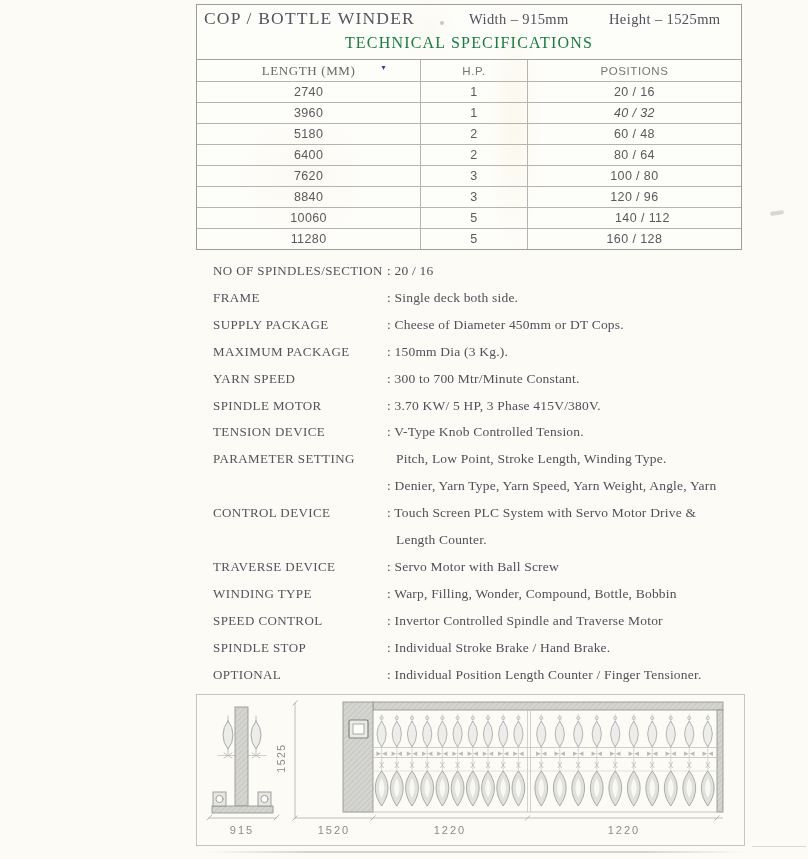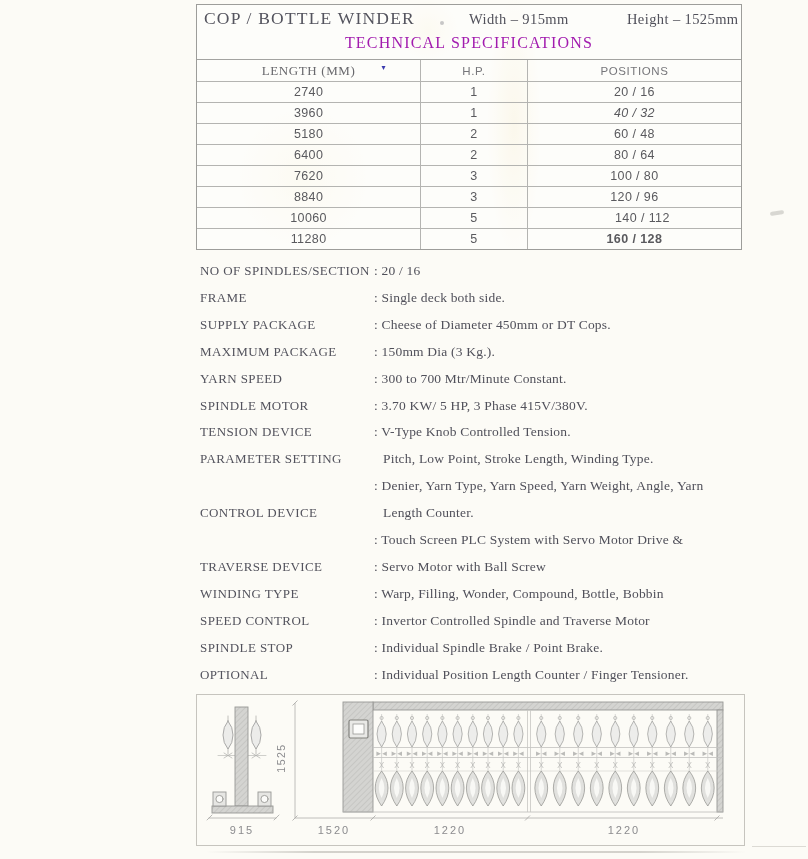--- a/index.html
+++ b/index.html
@@ -19,36 +19,36 @@
   .page-line{left:206px;top:851px;width:540px;height:2px;
              background:linear-gradient(90deg,rgba(0,0,0,0),rgba(150,148,140,.40) 20%,rgba(150,148,140,.40) 80%,rgba(0,0,0,0));}
   .corner-line{left:752px;top:846px;width:54px;height:1px;background:rgba(160,158,150,.35);}
 
   
   .spec-table{position:absolute;left:196px;top:4px;width:546px;border:1px solid #9d9d9a;
               background:rgba(255,255,254,.45);box-sizing:border-box;}
   .t-title-row{position:relative;height:29px;}
   .t-title{position:absolute;left:7px;top:3px;font-size:17.5px;letter-spacing:1.2px;color:#54545e;}
   .t-width{position:absolute;left:272px;top:6px;font-size:14.5px;letter-spacing:.4px;}
-  .t-height{position:absolute;left:430px;top:6px;font-size:14.5px;letter-spacing:.4px;}
+  .t-height{position:absolute;left:412px;top:6px;font-size:14.5px;letter-spacing:.4px;}
   .t-subtitle-row{height:25px;text-align:center;}
-  .t-subtitle{font-size:16px;letter-spacing:1.2px;color:#a21caf;}
+  .t-subtitle{font-size:16px;letter-spacing:1.2px;color:#15803d;}
   .grid{width:100%;}
   .grow{display:flex;border-top:1px solid #b4b4b1;}
   .grow.head{border-top:1px solid #a3a3a0;height:21px;}
   .grow.data{height:20px;font-family:"Liberation Sans",sans-serif;font-size:12.5px;color:#5a5a5e;letter-spacing:.4px;}
   .gcell{box-sizing:border-box;display:flex;align-items:center;justify-content:center;position:relative;}
   .gcell + .gcell{border-left:1px solid #b4b4b1;}
   .hc0{font-size:13px;color:#68686c;letter-spacing:.6px;}
   .hc1,.hc2{font-family:"Liberation Sans",sans-serif;font-size:11.5px;color:#76767a;letter-spacing:.6px;}
   .sort-marker{position:absolute;right:34px;top:4px;font-size:8px;color:#3b3bae;line-height:1;}
 
   
   .specs{position:absolute;left:200px;top:258px;width:558px;}
-  .spec-row{display:flex;}
+  .spec-row{display:flex;margin-left:13px;}
   .spec-label{width:174px;flex:0 0 174px;font-size:13px;letter-spacing:.4px;line-height:26.9px;white-space:nowrap;color:#53535d;}
   .spec-value{flex:1;font-size:13.5px;letter-spacing:.2px;color:#50505a;}
   .spec-value .vline{line-height:26.9px;white-space:nowrap;}
   .spec-value .vline.cont{padding-left:9px;}
 
   
   .drawing{position:absolute;left:196px;top:694px;width:549px;height:152px;}
   .drawing svg{display:block;}
 </style>
 </head>
@@ -115,21 +115,21 @@
           <div class="gcell" style="width: 215px;">120 / 96</div>
         </div>
         <div class="grow data">
           <div class="gcell" style="width: 224px;">10060</div>
           <div class="gcell" style="width: 107px;">5</div>
           <div class="gcell" style="width: 215px; padding-left: 16px;">140 / 112</div>
         </div>
         <div class="grow data">
           <div class="gcell" style="width: 224px;">11280</div>
           <div class="gcell" style="width: 107px;">5</div>
-          <div class="gcell" style="width: 215px; font-weight: bold;">160 / 128</div>
+          <div class="gcell" style="width: 215px;">160 / 128</div>
         </div>
       </div>
   </div>
 
   <div class="specs" id="spec-list">
       <div class="spec-row">
         <div class="spec-label">NO OF SPINDLES/SECTION</div>
         <div class="spec-value">
           <div class="vline">: 20 / 16</div>
         </div>
@@ -173,22 +173,22 @@
       <div class="spec-row">
         <div class="spec-label">PARAMETER SETTING</div>
         <div class="spec-value">
           <div class="vline cont">Pitch, Low Point, Stroke Length, Winding Type.</div>
           <div class="vline">: Denier, Yarn Type, Yarn Speed, Yarn Weight, Angle, Yarn</div>
         </div>
       </div>
       <div class="spec-row">
         <div class="spec-label">CONTROL DEVICE</div>
         <div class="spec-value">
+          <div class="vline">: Touch Screen PLC System with Servo Motor Drive &amp;</div>
           <div class="vline cont">Length Counter.</div>
-          <div class="vline">: Touch Screen PLC System with Servo Motor Drive &amp;</div>
         </div>
       </div>
       <div class="spec-row">
         <div class="spec-label">TRAVERSE DEVICE</div>
         <div class="spec-value">
           <div class="vline">: Servo Motor with Ball Screw</div>
         </div>
       </div>
       <div class="spec-row">
         <div class="spec-label">WINDING TYPE</div>
@@ -198,21 +198,21 @@
       </div>
       <div class="spec-row">
         <div class="spec-label">SPEED CONTROL</div>
         <div class="spec-value">
           <div class="vline">: Invertor Controlled Spindle and Traverse Motor</div>
         </div>
       </div>
       <div class="spec-row">
         <div class="spec-label">SPINDLE STOP</div>
         <div class="spec-value">
-          <div class="vline">: Individual Spindle Brake / Point Brake.</div>
+          <div class="vline">: Individual Stroke Brake / Hand Brake.</div>
         </div>
       </div>
       <div class="spec-row">
         <div class="spec-label">OPTIONAL</div>
         <div class="spec-value">
           <div class="vline">: Individual Position Length Counter / Finger Tensioner.</div>
         </div>
       </div>
     </div>
 

